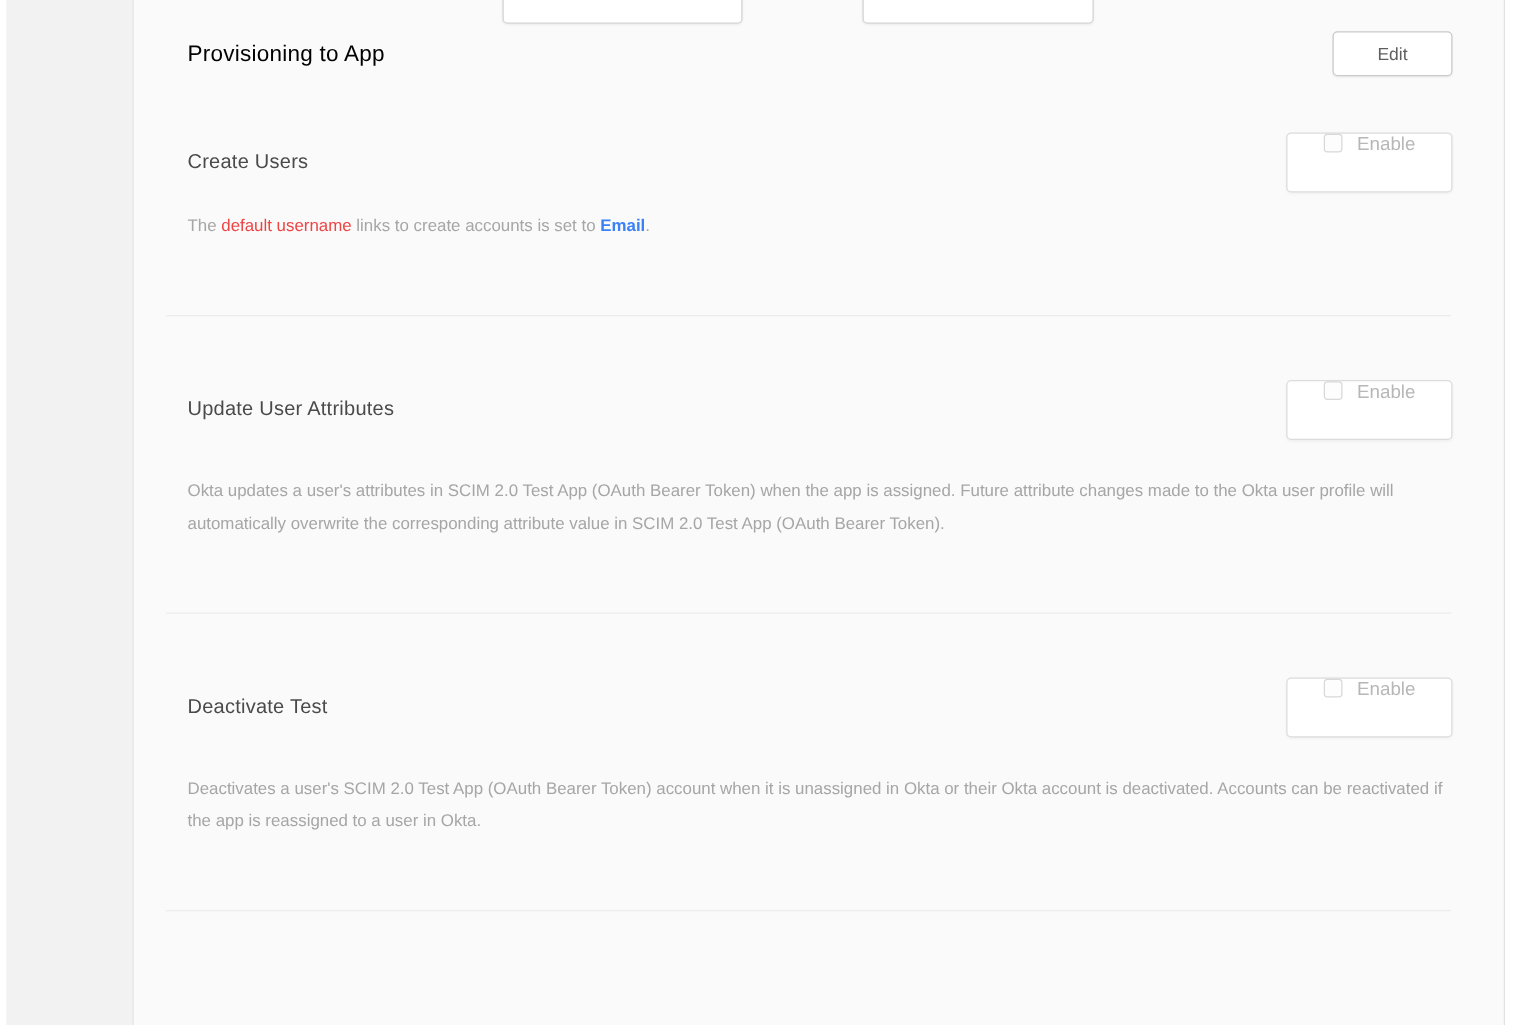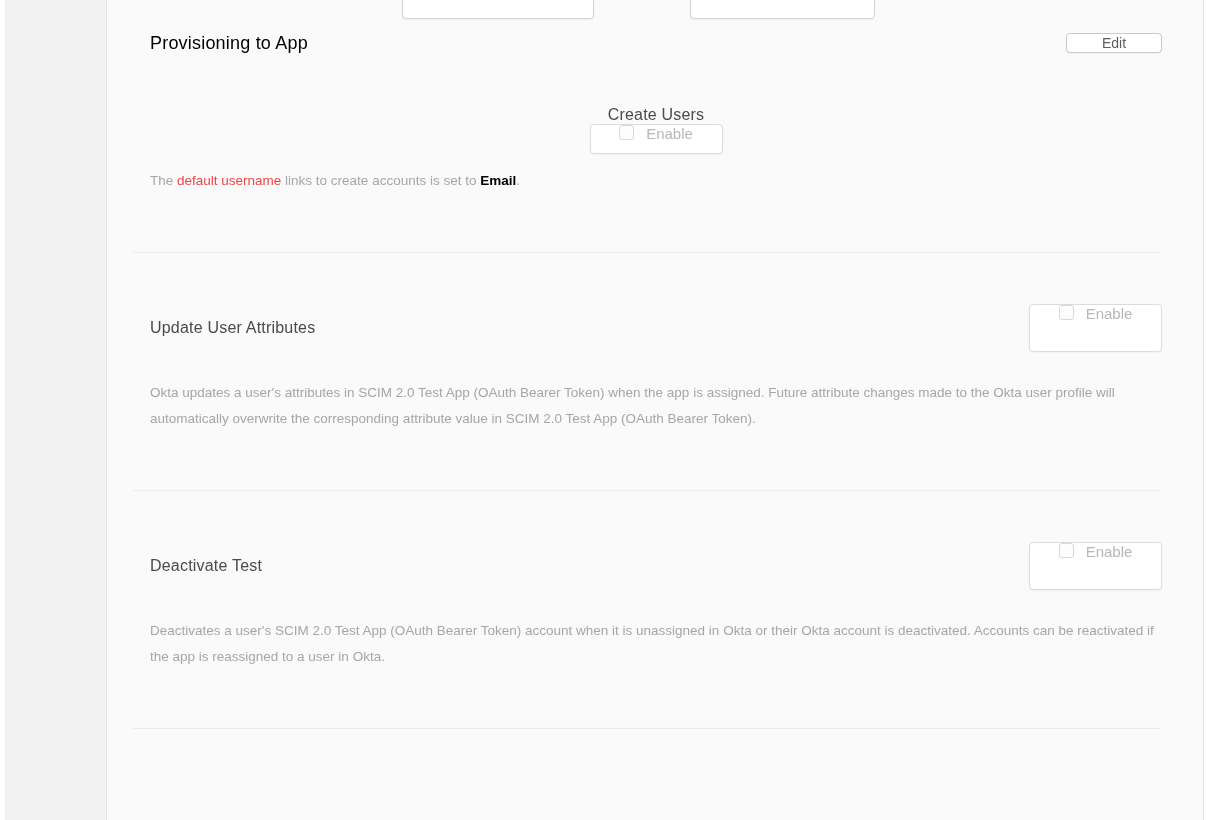--- a/index.html
+++ b/index.html
@@ -46,39 +46,39 @@
     align-items: center;
     justify-content: space-between;
   }
   .panel-title {
     font-size: 18px;
     color: #000000;
     letter-spacing: 0.2px;
   }
   .edit-btn {
     min-width: 96px;
-    height: 20px;
+    height: 36px;
     box-sizing: border-box;
     background: #ffffff;
     border: 1px solid #c9c9c9;
     border-radius: 4px;
     font-family: "Liberation Sans", sans-serif;
     font-size: 14px;
     color: #5e5e5e;
     cursor: pointer;
     box-shadow: 0 1px 1px rgba(0,0,0,0.04);
   }
 
   .section-row {
     display: flex;
     align-items: center;
     justify-content: space-between;
     height: 48px;
   }
-  .row-1 { margin-top: 45px; flex-direction: column; }
+  .row-1 { margin-top: 45px; }
   .row-n { margin-top: 51px; }
   .section-title {
     font-size: 16px;
     color: #4a4a4a;
     letter-spacing: 0.2px;
   }
   .enable-btn {
     width: 133px;
     height: 48px;
     box-sizing: border-box;
@@ -119,21 +119,21 @@
     font-size: 13.5px;
     line-height: 26px;
     color: #a6a6a6;
   }
   .inline-link {
     color: #ef4444;
     text-decoration: none;
     cursor: pointer;
   }
   .inline-strong {
-    color: #000000;
+    color: #3b82f6;
     font-weight: bold;
   }
   .divider {
     height: 1px;
     background: #ececec;
     margin: 58px 1px 0 -17px;
   }
 </style>
 </head>
 <body>

